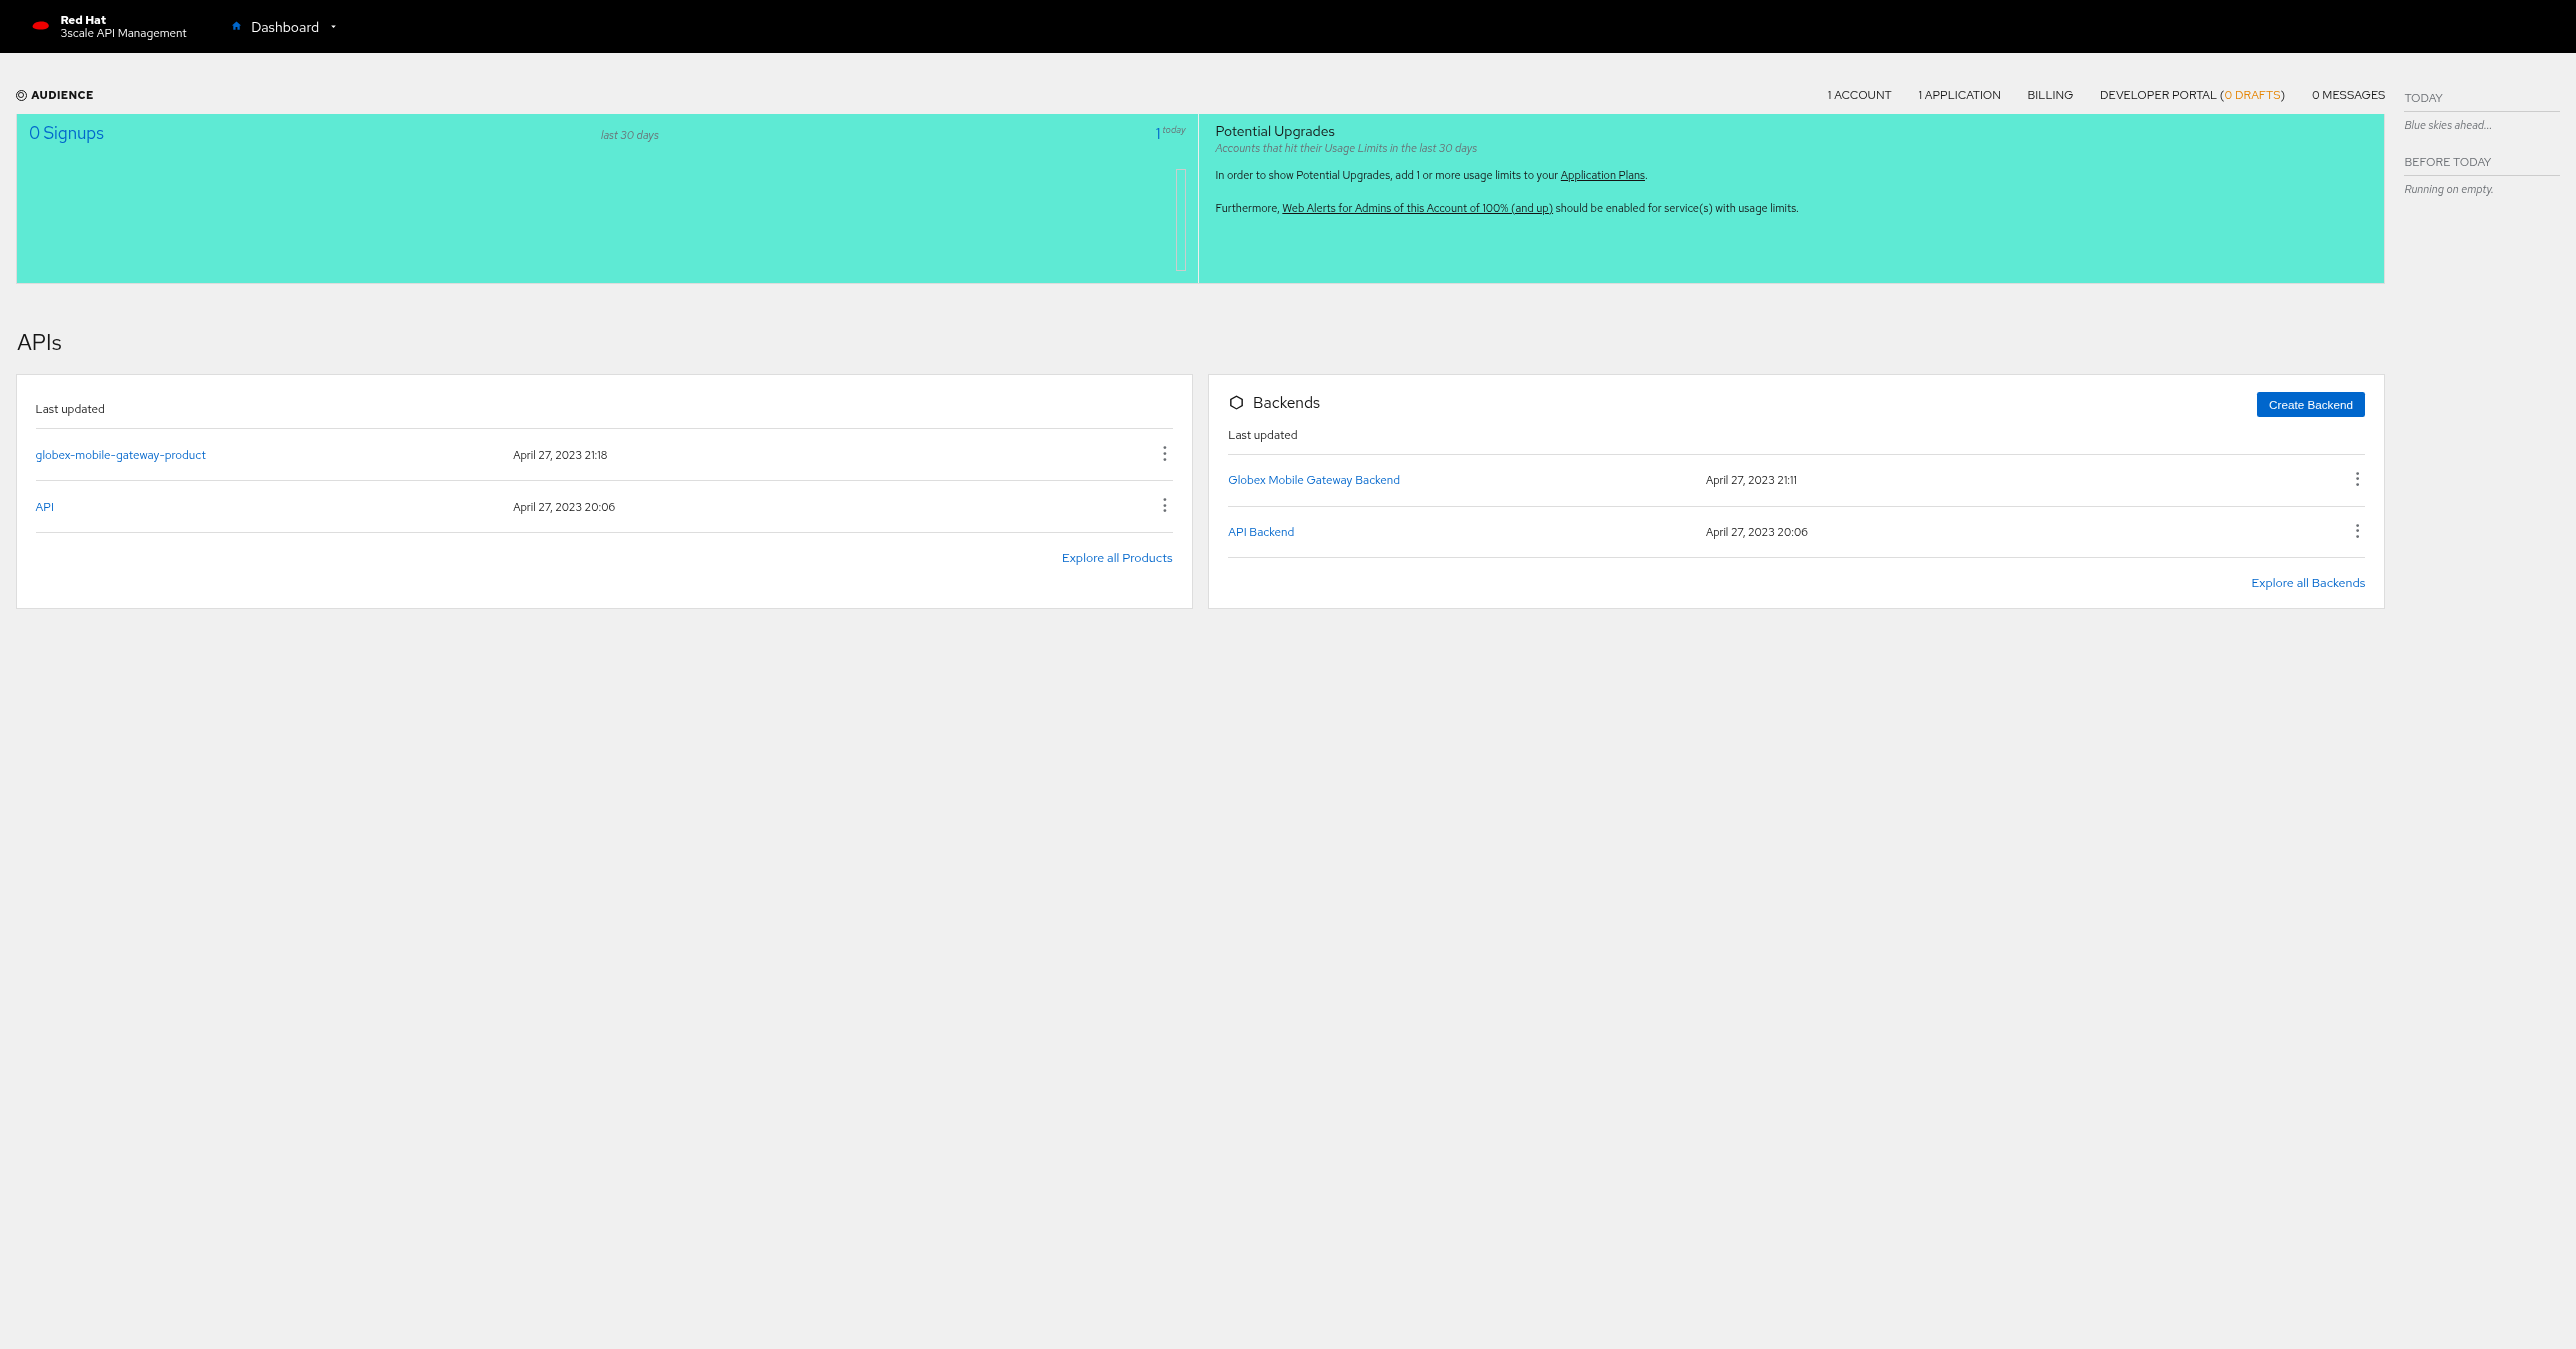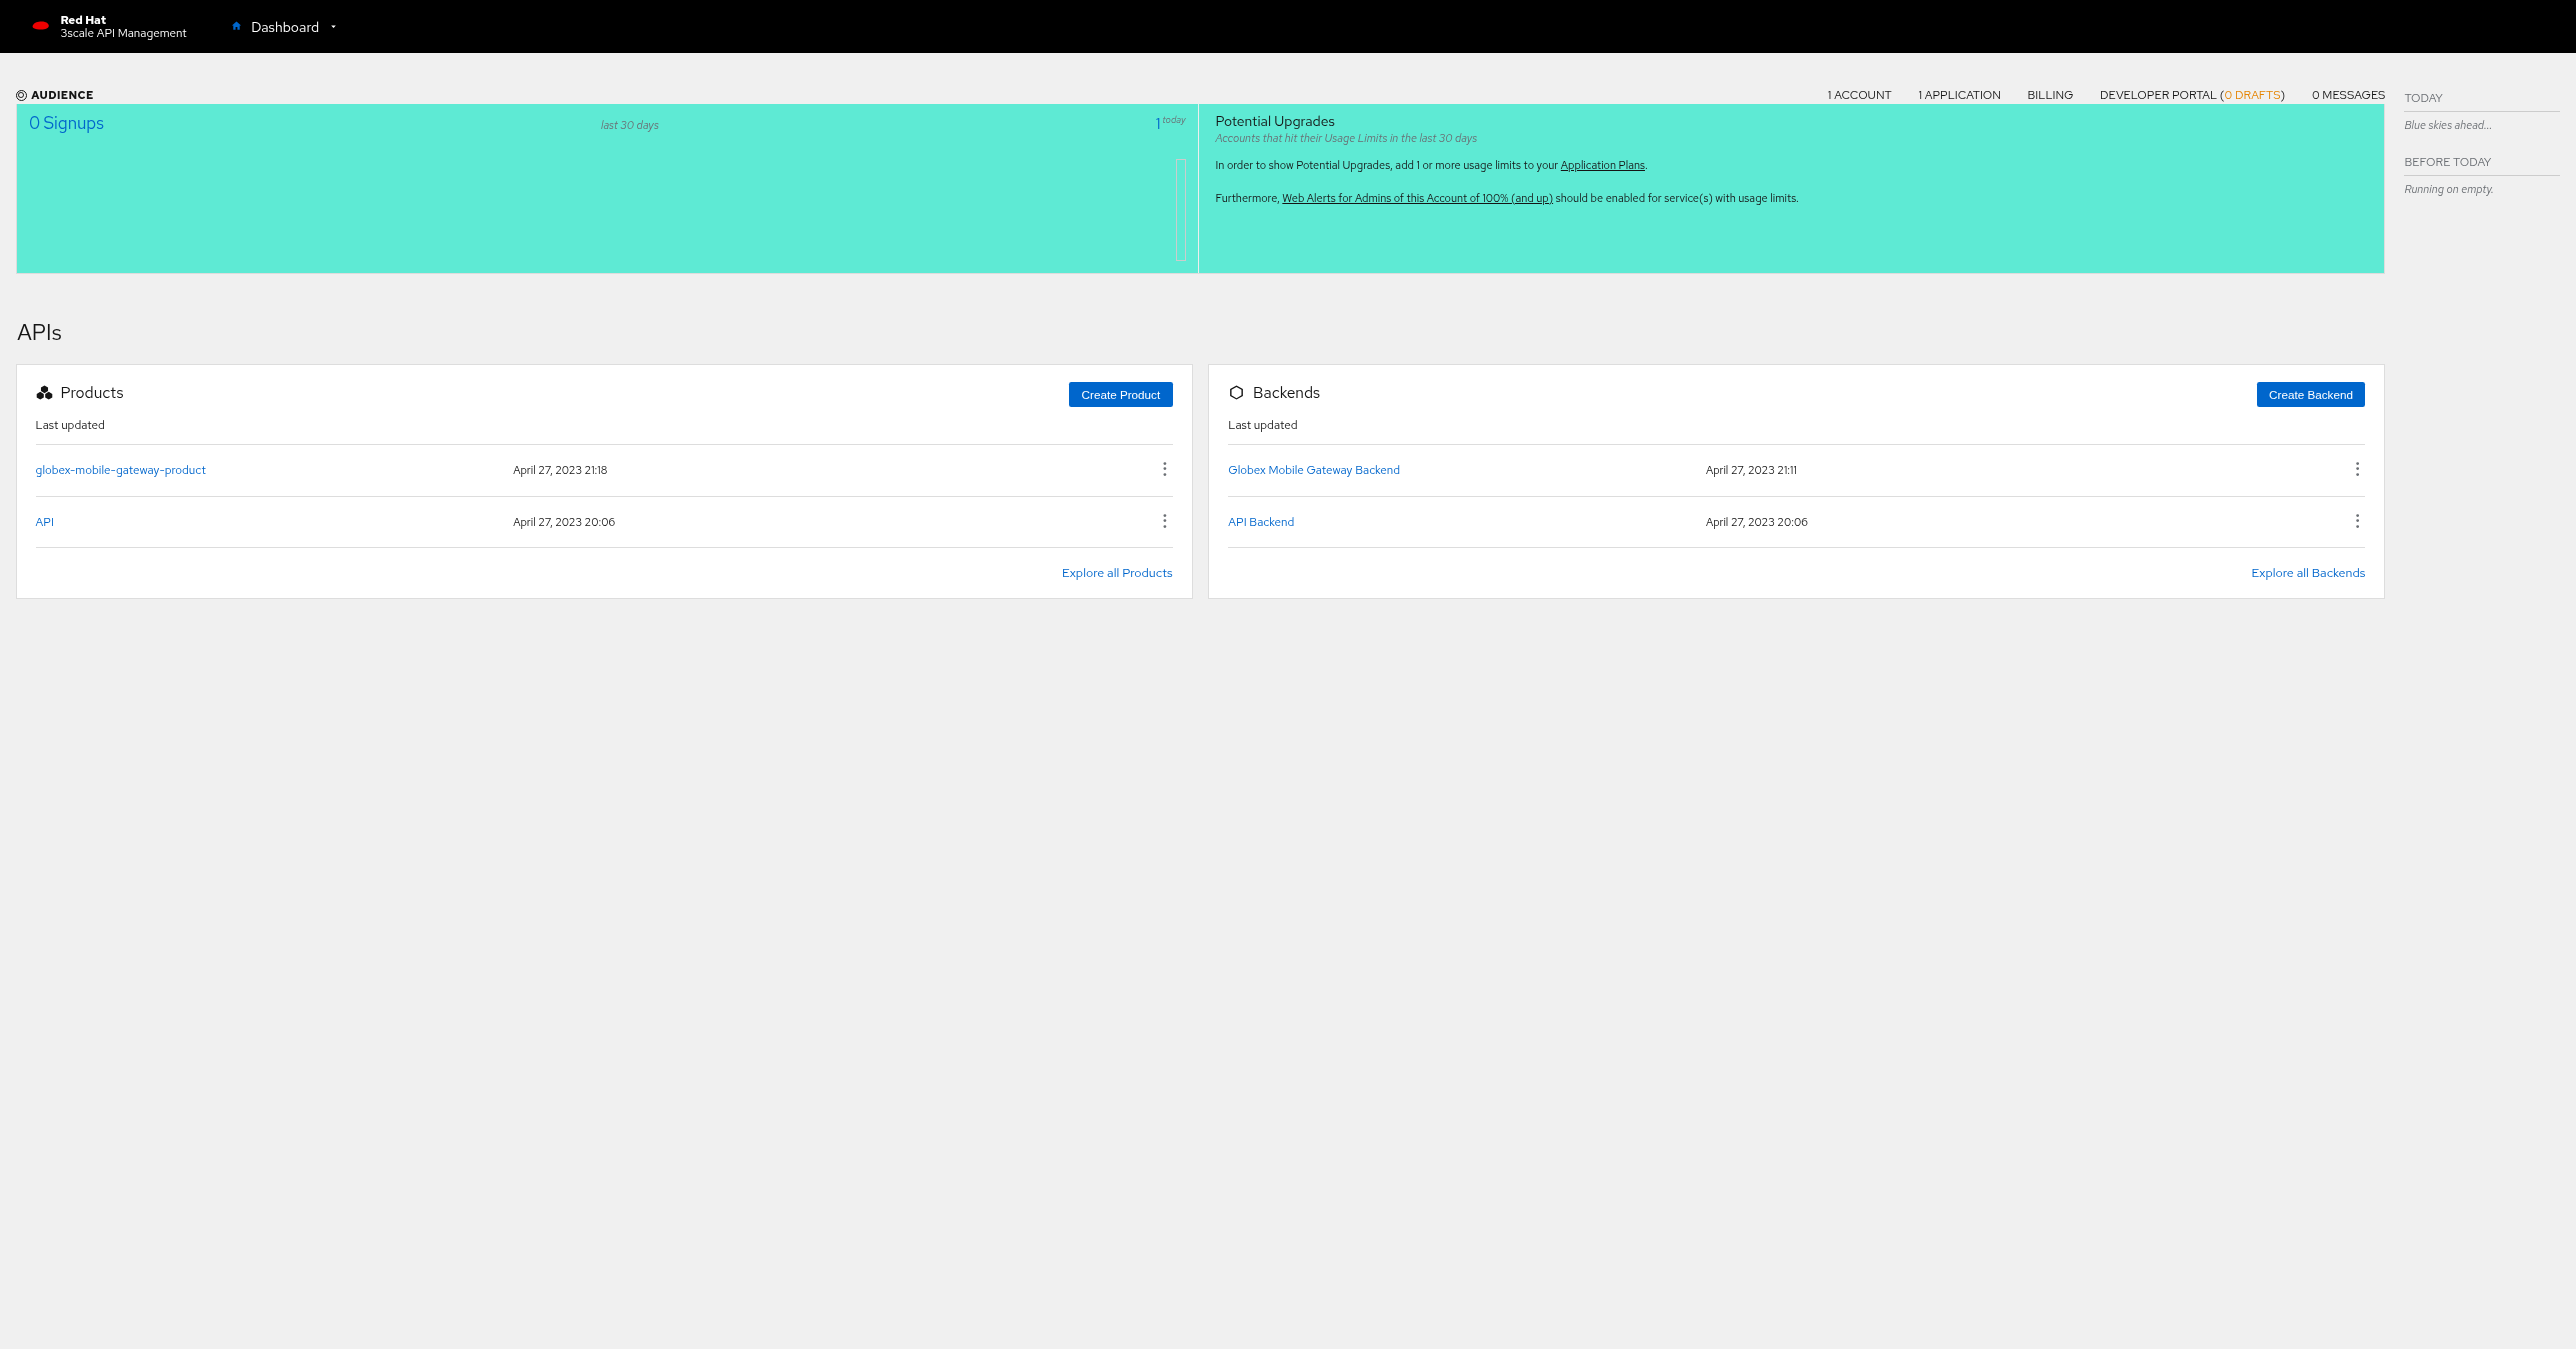--- a/index.html
+++ b/index.html
@@ -15,21 +15,21 @@
   .context-switch { margin-left: 44px; display: flex; align-items: center; gap: 9.4px; color: #fff; font-size: 14px; cursor: pointer; }
   .home-icon { color: #06c; font-size: 11px; }
   .chevron { width: 11px; height: 11px; }
   
   
   .page { display: flex; gap: 19px; padding: 0 15.6px 31px 15.6px; }
   .main-col { flex: 1; min-width: 0; }
   .side-col { width: 156px; padding-top: 37px; }
   
   
-  .audience-bar { display: flex; justify-content: space-between; align-items: center; padding: 34px 0 1px 0; }
+  .audience-bar { display: flex; justify-content: space-between; align-items: center; padding: 34px 0 11px 0; }
   .audience-label { font-weight: 700; font-size: 11px; letter-spacing: 0.4px; display: flex; align-items: center; gap: 4.7px; }
   .target-icon { width: 11px; height: 11px; border: 1.6px solid #151515; border-radius: 50%; position: relative; display: inline-block; }
   .target-icon::after { content: ""; position: absolute; top: 1.6px; left: 1.6px; right: 1.6px; bottom: 1.6px; border: 0.8px solid #151515; border-radius: 50%; }
   .aud-nav { display: flex; gap: 26.6px; font-size: 11.7px; }
   .aud-nav a { color: #151515; text-decoration: none; cursor: pointer; }
   .drafts { color: #e58300; }
   
   
   .cards-row { display: flex; gap: 4px; background: #5eead4; border: 0.8px solid #ddd; border-top: none; }
   .card-signups { flex: 1; padding: 7.8px 12.5px 12.5px 12.5px; position: relative; border-right: 0.8px solid #eee; }
@@ -133,29 +133,20 @@
           <p><span>In order to show Potential Upgrades, add 1 or more usage limits to your </span><a>Application Plans</a><span>.</span></p>
           <p><span>Furthermore, </span><a>Web Alerts for Admins of this Account of 100% (and up)</a><span> should be enabled for service(s) with usage limits.</span></p>
         </div>
       </div>
     </div>
 
     <h2 class="apis-heading">APIs</h2>
     <div class="api-grid">
 
       <div class="api-card">
-        <div class="api-card-head">
-          <div class="api-card-title">
-            <svg class="cube-icon" viewBox="0 0 24 24">
-                <path fill="#151515" d="M12 2l5 3v5l-5 3-5-3V5l5-3zm-6 9l5 3v5l-5 3-5-3v-5l5-3zm12 0l5 3v5l-5 3-5-3v-5l5-3z"></path>
-              </svg>
-            <span>Products</span>
-          </div>
-          <button class="btn-primary">Create Product</button>
-        </div>
         <div class="last-updated">Last updated</div>
         <hr>
         <div class="api-row">
           <span class="name">globex-mobile-gateway-product</span>
           <span class="ts">April 27, 2023 21:18</span>
           <span class="kebab">
               <span>•</span>
               <span>•</span>
               <span>•</span>
             </span>

